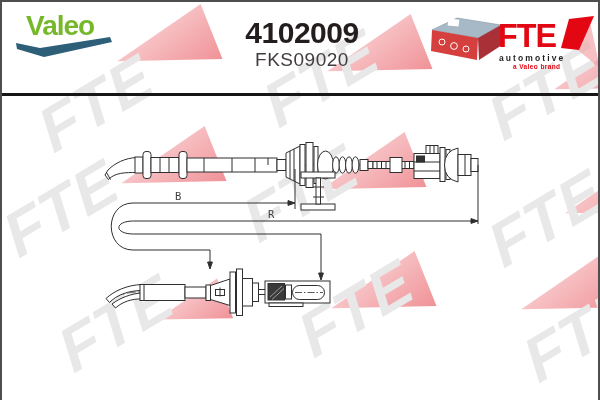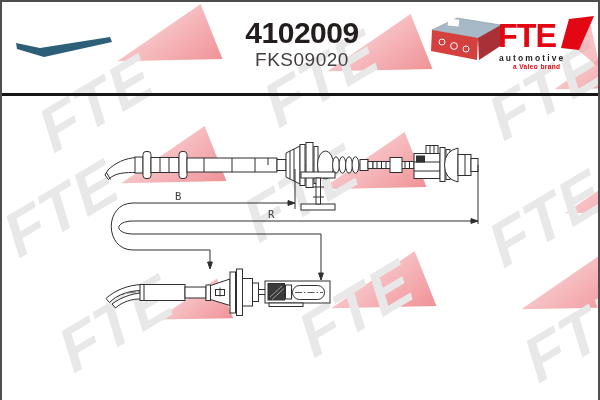--- a/index.html
+++ b/index.html
@@ -159,20 +159,21 @@
       <rect x="263" y="279" width="65" height="22"></rect>
       <rect x="267" y="301" width="34" height="3.5"></rect>
       <rect x="266" y="281.5" width="16.5" height="16.5" fill="#3a3a3a"></rect>
       <path d="M268,295 L280,284 M270,297.5 L282,286.5" stroke="#b5b5b5" stroke-width="0.8"></path>
       <rect x="283.5" y="283" width="6" height="14"></rect>
       <rect x="290.5" y="283.5" width="32" height="14" rx="7"></rect>
       <path d="M293,290.5 H321" stroke-dasharray="7 2 1.5 2" stroke-width="0.8"></path>
     </g>
   </svg>
 
+  <div class="hdr valeo-text">Valeo</div>
   <svg class="logo-layer" width="600" height="400" viewBox="0 0 600 400">
 
     <polygon points="14,41 38,46 108,35 110,40 42,55 15,47" fill="#2e5f78"></polygon>
 
     <g>
       <polygon points="430,28 455,16 499,23 476,36" fill="#a7b9c6" stroke="#7e939f" stroke-width="0.6"></polygon>
       <polygon points="430,28 476,36 475,58 429,49" fill="#d5403e"></polygon>
       <polygon points="476,36 499,23 500,43 477,58" fill="#a93036"></polygon>
       <rect x="446" y="17" width="11" height="7" fill="#fff" transform="rotate(6 451 20)"></rect>
       <circle cx="440" cy="40" r="3" fill="none" stroke="#fff" stroke-width="1"></circle>

